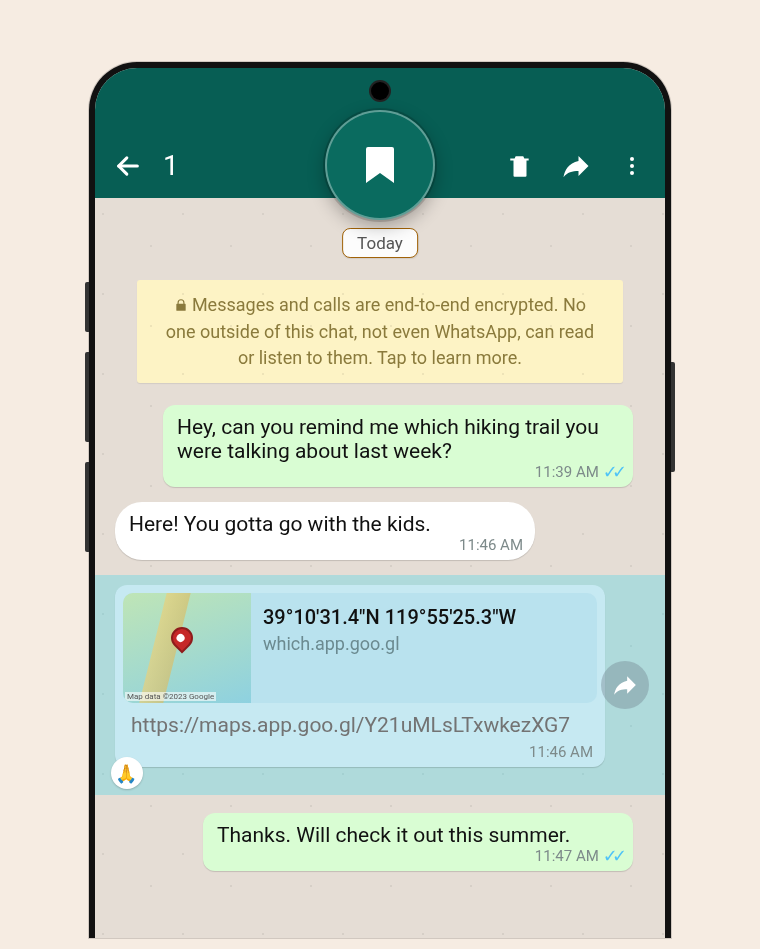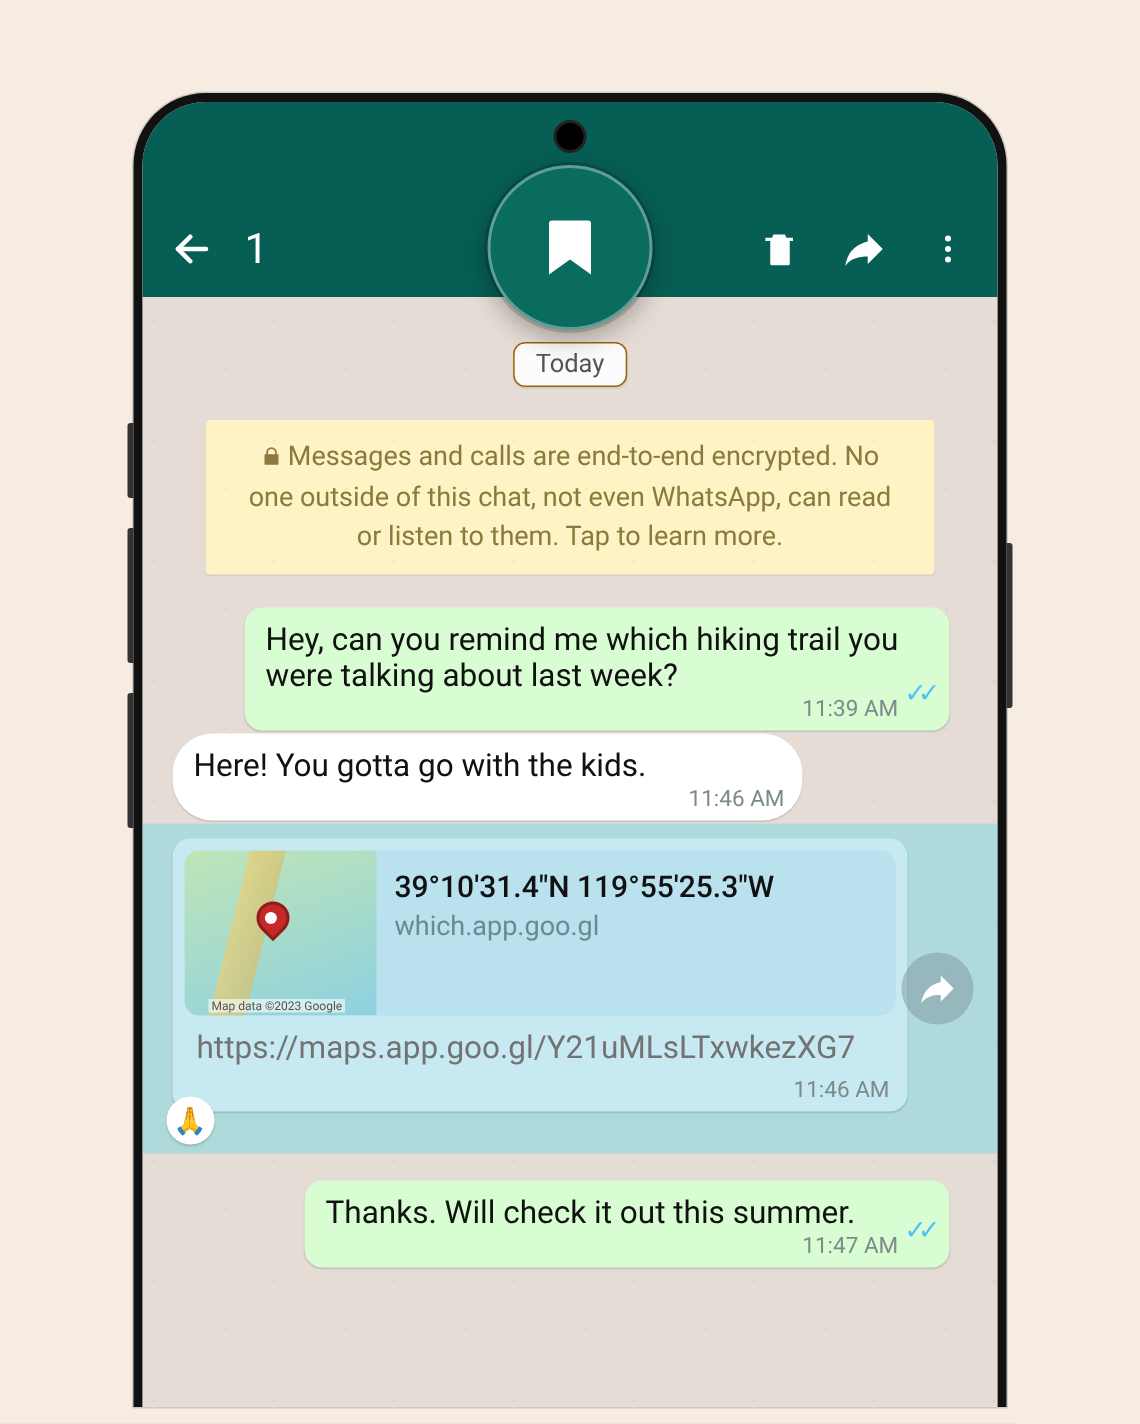--- a/index.html
+++ b/index.html
@@ -135,40 +135,40 @@
   }
   .lock-icon { display: inline-block; vertical-align: -1px; margin-right: 4px; }
 
   .bubble {
     max-width: 470px;
     border-radius: 12px;
     padding: 10px 14px 24px 14px;
     font-size: 21px;
     color: #111;
     box-shadow: 0 1px 1px rgba(0,0,0,.15);
-    margin-bottom: 2px;
+    margin-bottom: 15px;
     position: relative;
   }
   .bubble.out {
     background: #d9fdd3;
     margin-left: auto;
     margin-right: 18px;
   }
   .bubble.in {
     background: #fff;
     margin-left: 6px;
     border-radius: 27px;
   }
   .meta {
     position: absolute;
     right: 12px;
     bottom: 6px;
     font-size: 15px;
     color: #7d8a8a;
-    display: flex; gap: 4px;
+    display: flex; align-items: center; gap: 4px;
   }
   .ticks { color: #4fc3f7; font-size: 18px; line-height: 0; letter-spacing: -6px; }
 
   .selection-row {
     background: rgba(37,211,238,.28);
     margin: 0 -14px 18px -14px;
     padding: 10px 14px 28px 14px;
     position: relative;
   }
   .link-bubble {
@@ -200,21 +200,21 @@
     opacity:.7;
   }
   .pin {
     position:absolute; top:34px; left:48px;
     width:22px; height:22px;
     background:#c62828; border-radius:50% 50% 50% 0;
     transform: rotate(-45deg);
     border:2px solid #8e1c1c;
   }
   .pin::after{content:"";position:absolute;top:4px;left:4px;width:8px;height:8px;background:#fff;border-radius:50%;}
-  .map-attr { position:absolute; bottom:2px; left:16px; font-size:8px; color:#555; background:rgba(255,255,255,.6); padding:0 2px;}
+  .map-attr { position:absolute; bottom:2px; left:2px; font-size:8px; color:#555; background:rgba(255,255,255,.6); padding:0 2px;}
   .preview-txt {
     padding: 12px 12px;
     font-size: 20px;
     color: #111;
   }
   .preview-txt .domain { color:#6b8a90; font-size:18px; margin-top:4px;}
   .link-url {
     color: #737373;
     font-size: 21px;
     padding: 10px 8px 2px 8px;

